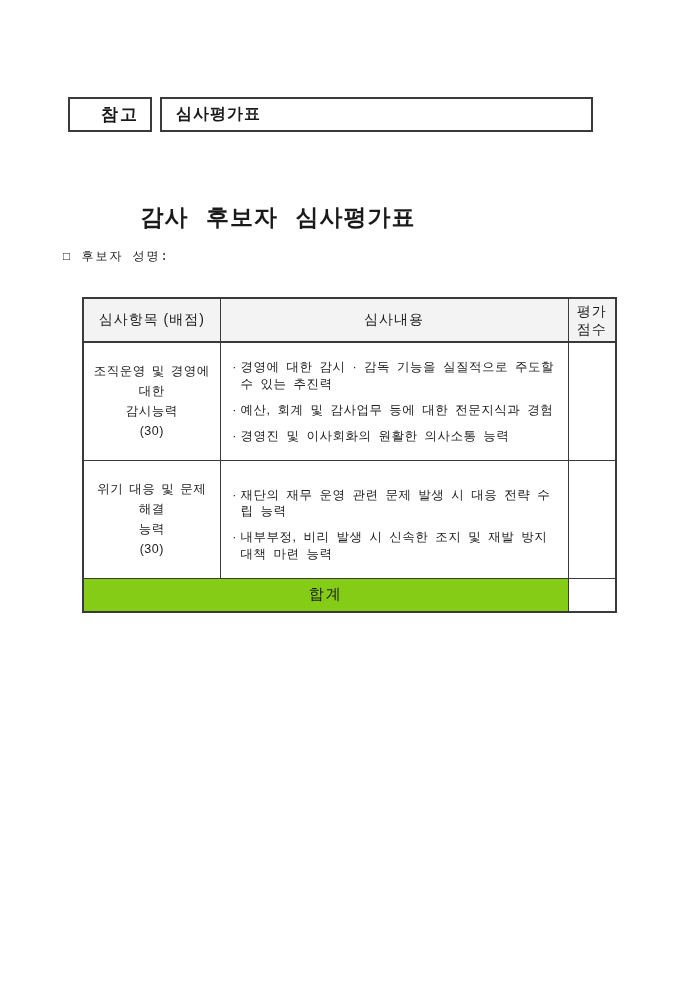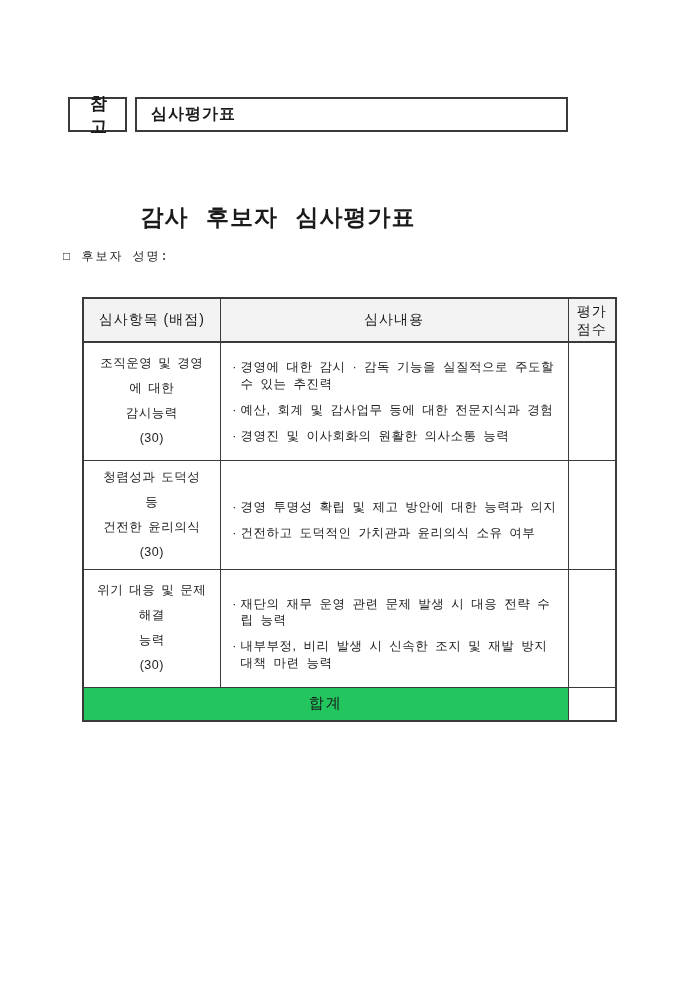--- a/index.html
+++ b/index.html
@@ -7,21 +7,21 @@
     width:700px; height:990px;
     background:#ffffff;
     font-family:"Liberation Sans", sans-serif;
     color:#1a1a1a;
   }
   .page { position:relative; width:700px; height:990px; background:#fff; overflow:hidden; }
 
   
   .ref-row { position:absolute; top:97px; left:68px; display:flex; gap:8px; }
   .ref-box { border:2px solid #3a3a3a; height:35px; display:flex; align-items:center; background:#fff; }
-  .ref-label { width:59px; justify-content:center; font-weight:bold; font-size:17px; letter-spacing:2px;padding-left:20px; }
+  .ref-label { width:84px; justify-content:center; font-weight:bold; font-size:17px; letter-spacing:2px;padding-left:20px; }
   .ref-title { width:433px; padding-left:14px; font-weight:bold; font-size:16px; letter-spacing:1px; }
 
   
   .doc-title {
     position:absolute; top:202px; left:0; width:556px;
     text-align:center; font-size:23px; font-weight:bold;
     letter-spacing:1px; word-spacing:10px;
   }
 
   
@@ -48,36 +48,36 @@
 
   tr.head th {
     height:44px; background:#f3f3f3;
     font-weight:400; font-size:14px; letter-spacing:1px;
     text-align:center; border-bottom:2px solid #3a3a3a;
   }
   tr.head th .two-line { line-height:1.3; }
 
   td.item-cell {
     text-align:center; letter-spacing:0.5px; word-spacing:2px;
-    line-height:25px; padding:4px 12px; color:#222;
+    line-height:20px; padding:4px 6px; color:#222;
   }
   td.content-cell {
     vertical-align:top; padding:16px 6px 6px 8px;
   }
   .bullet { display:flex; line-height:1.35; margin-bottom:9px; letter-spacing:0.5px; word-spacing:3px; color:#222; }
   .bullet .dot { flex:0 0 12px; text-align:center; }
   td.score-cell { background:#fff; }
 
   tr.r1 td { height:110px; }
   tr.r2 td { height:108px; }
   tr.r3 td { height:107px; }
   tr.r4 td { height:103px; }
 
   tr.total td {
-    height:33px; background:#22c55e;
+    height:33px; background:#84cc16;
     text-align:center; font-size:15px; letter-spacing:2px;
   }
   tr.total td.score-cell { background:#fff; }
 </style>
 </head>
 <body>
 
 <div class="page">
 
   <div class="ref-row">
@@ -124,38 +124,20 @@
               <span>예산, 회계 및 감사업무 등에 대한 전문지식과 경험</span>
             </div>
         <div class="bullet">
               <span class="dot">·</span>
               <span>경영진 및 이사회화의 원활한 의사소통 능력</span>
             </div>
       </td>
       <td class="score-cell"></td>
     </tr>
 
-    <tr class="r2">
-      <td class="item-cell">
-        <div>청렴성과 도덕성 등</div>
-        <div>건전한 윤리의식</div>
-        <div>(30)</div>
-      </td>
-      <td class="content-cell" style="padding-top:26px;">
-        <div class="bullet">
-              <span class="dot">·</span>
-              <span>경영 투명성 확립 및 제고 방안에 대한 능력과 의지</span>
-            </div>
-        <div class="bullet">
-              <span class="dot">·</span>
-              <span>건전하고 도덕적인 가치관과 윤리의식 소유 여부</span>
-            </div>
-      </td>
-      <td class="score-cell"></td>
-    </tr>
 
     <tr class="r3">
       <td class="item-cell">
         <div>위기 대응 및 문제 해결</div>
         <div>능력</div>
         <div>(30)</div>
       </td>
       <td class="content-cell" style="padding-top:26px;">
         <div class="bullet">
               <span class="dot">·</span>

